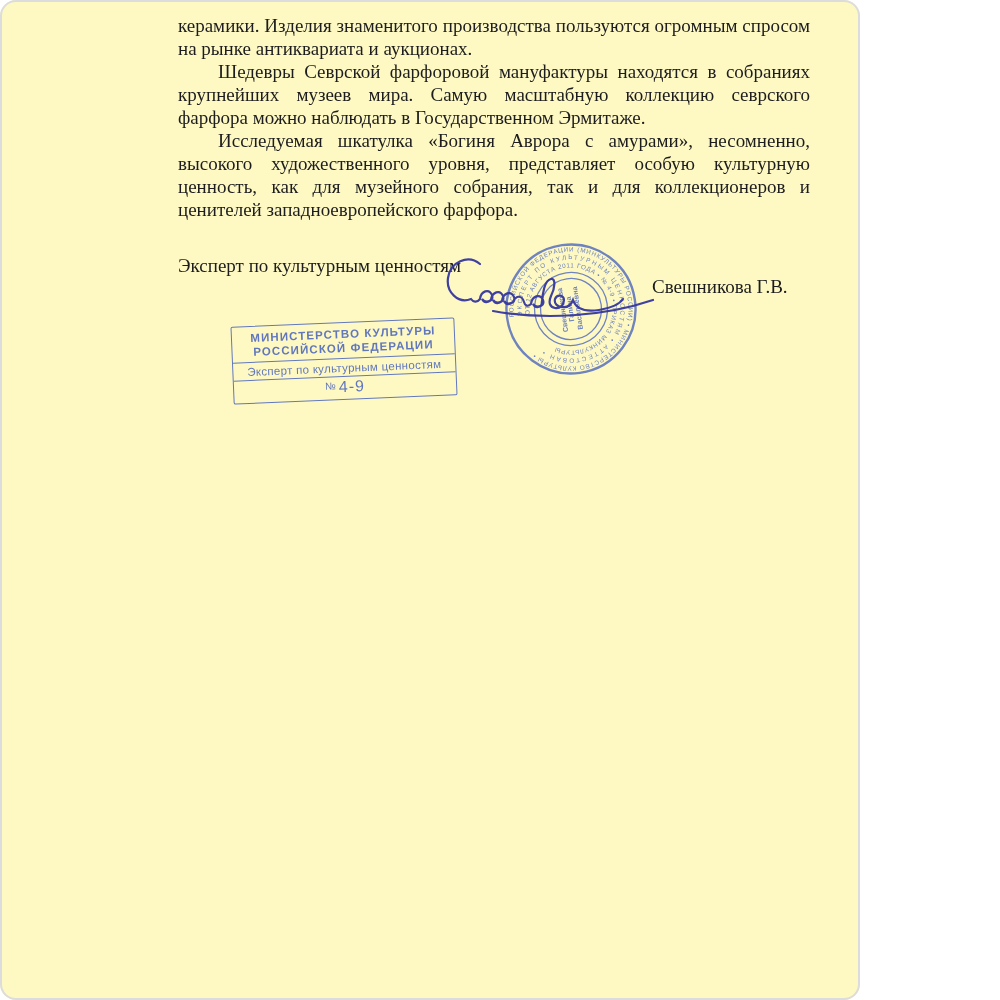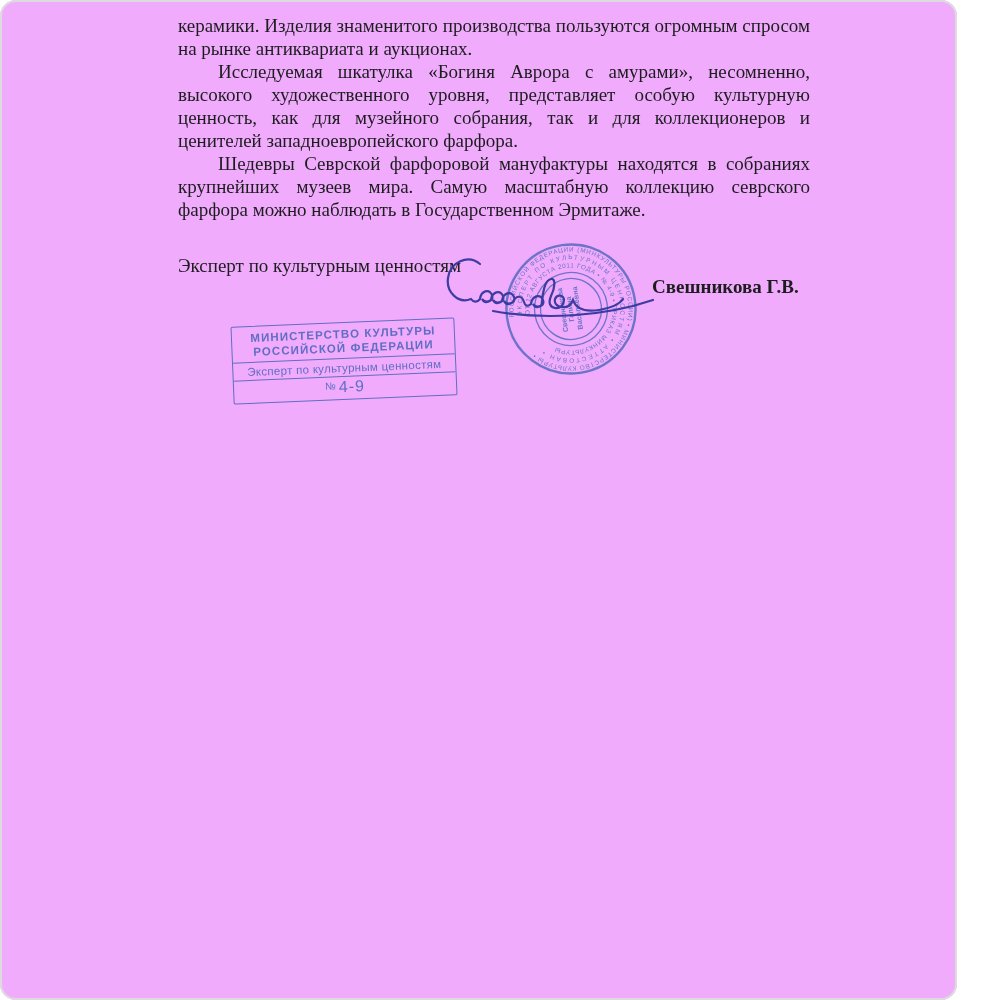--- a/index.html
+++ b/index.html
@@ -6,23 +6,23 @@
     margin: 0;
     padding: 0;
     width: 1000px;
     height: 1000px;
     background: #ffffff;
     font-family: "Liberation Serif", serif;
   }
   .page {
     position: absolute;
     inset: 0;
-    width: 957px;
+    width: 860px;
     height: 1000px;
-    background: #f0abfc;
+    background: #fef9c3;
     border-radius: 16px;
     box-shadow: inset 0 0 0 2px #dcdcdc;
     overflow: hidden;
   }
   
   .doc-text {
     position: absolute;
     left: 178px;
     top: 14px;
     width: 632px;
@@ -43,21 +43,20 @@
     color: var(--ink-text, #1d1d1f);
     white-space: nowrap;
   }
   .sig-name {
     position: absolute;
     left: 652px;
     top: 276px;
     font-size: 19px;
     color: var(--ink-text, #1d1d1f);
     white-space: nowrap;
-    font-weight: bold;
   }
   
   .round-stamp {
     position: absolute;
     left: 491px;
     top: 229px;
     width: 160px;
     height: 160px;
   }
   .round-stamp text {
@@ -105,22 +104,22 @@
   .rs-no  { font-size: 10px; vertical-align: 3px; margin-right: 3px; }
   .rs-num { font-size: 16px; letter-spacing: 1px; }
 </style>
 </head>
 <body>
 
 <div class="page">
 
   <div class="doc-text">
     <p>керамики. Изделия знаменитого производства пользуются огромным спросом на рынке антиквариата и аукционах.</p>
+    <p class="indent">Шедевры Севрской фарфоровой мануфактуры находятся в собраниях крупнейших музеев мира. Самую масштабную коллекцию севрского фарфора можно наблюдать в Государственном Эрмитаже.</p>
     <p class="indent">Исследуемая шкатулка «Богиня Аврора с амурами», несомненно, высокого художественного уровня, представляет особую культурную ценность, как для музейного собрания, так и для коллекционеров и ценителей западноевропейского фарфора.</p>
-    <p class="indent">Шедевры Севрской фарфоровой мануфактуры находятся в собраниях крупнейших музеев мира. Самую масштабную коллекцию севрского фарфора можно наблюдать в Государственном Эрмитаже.</p>
   </div>
 
   <div class="sig-role">
     <div>Эксперт по культурным ценностям</div>
   </div>
 
   <div class="sig-name">Свешникова Г.В.</div>
 
   <svg class="round-stamp" viewBox="0 0 160 160">
     <defs>

